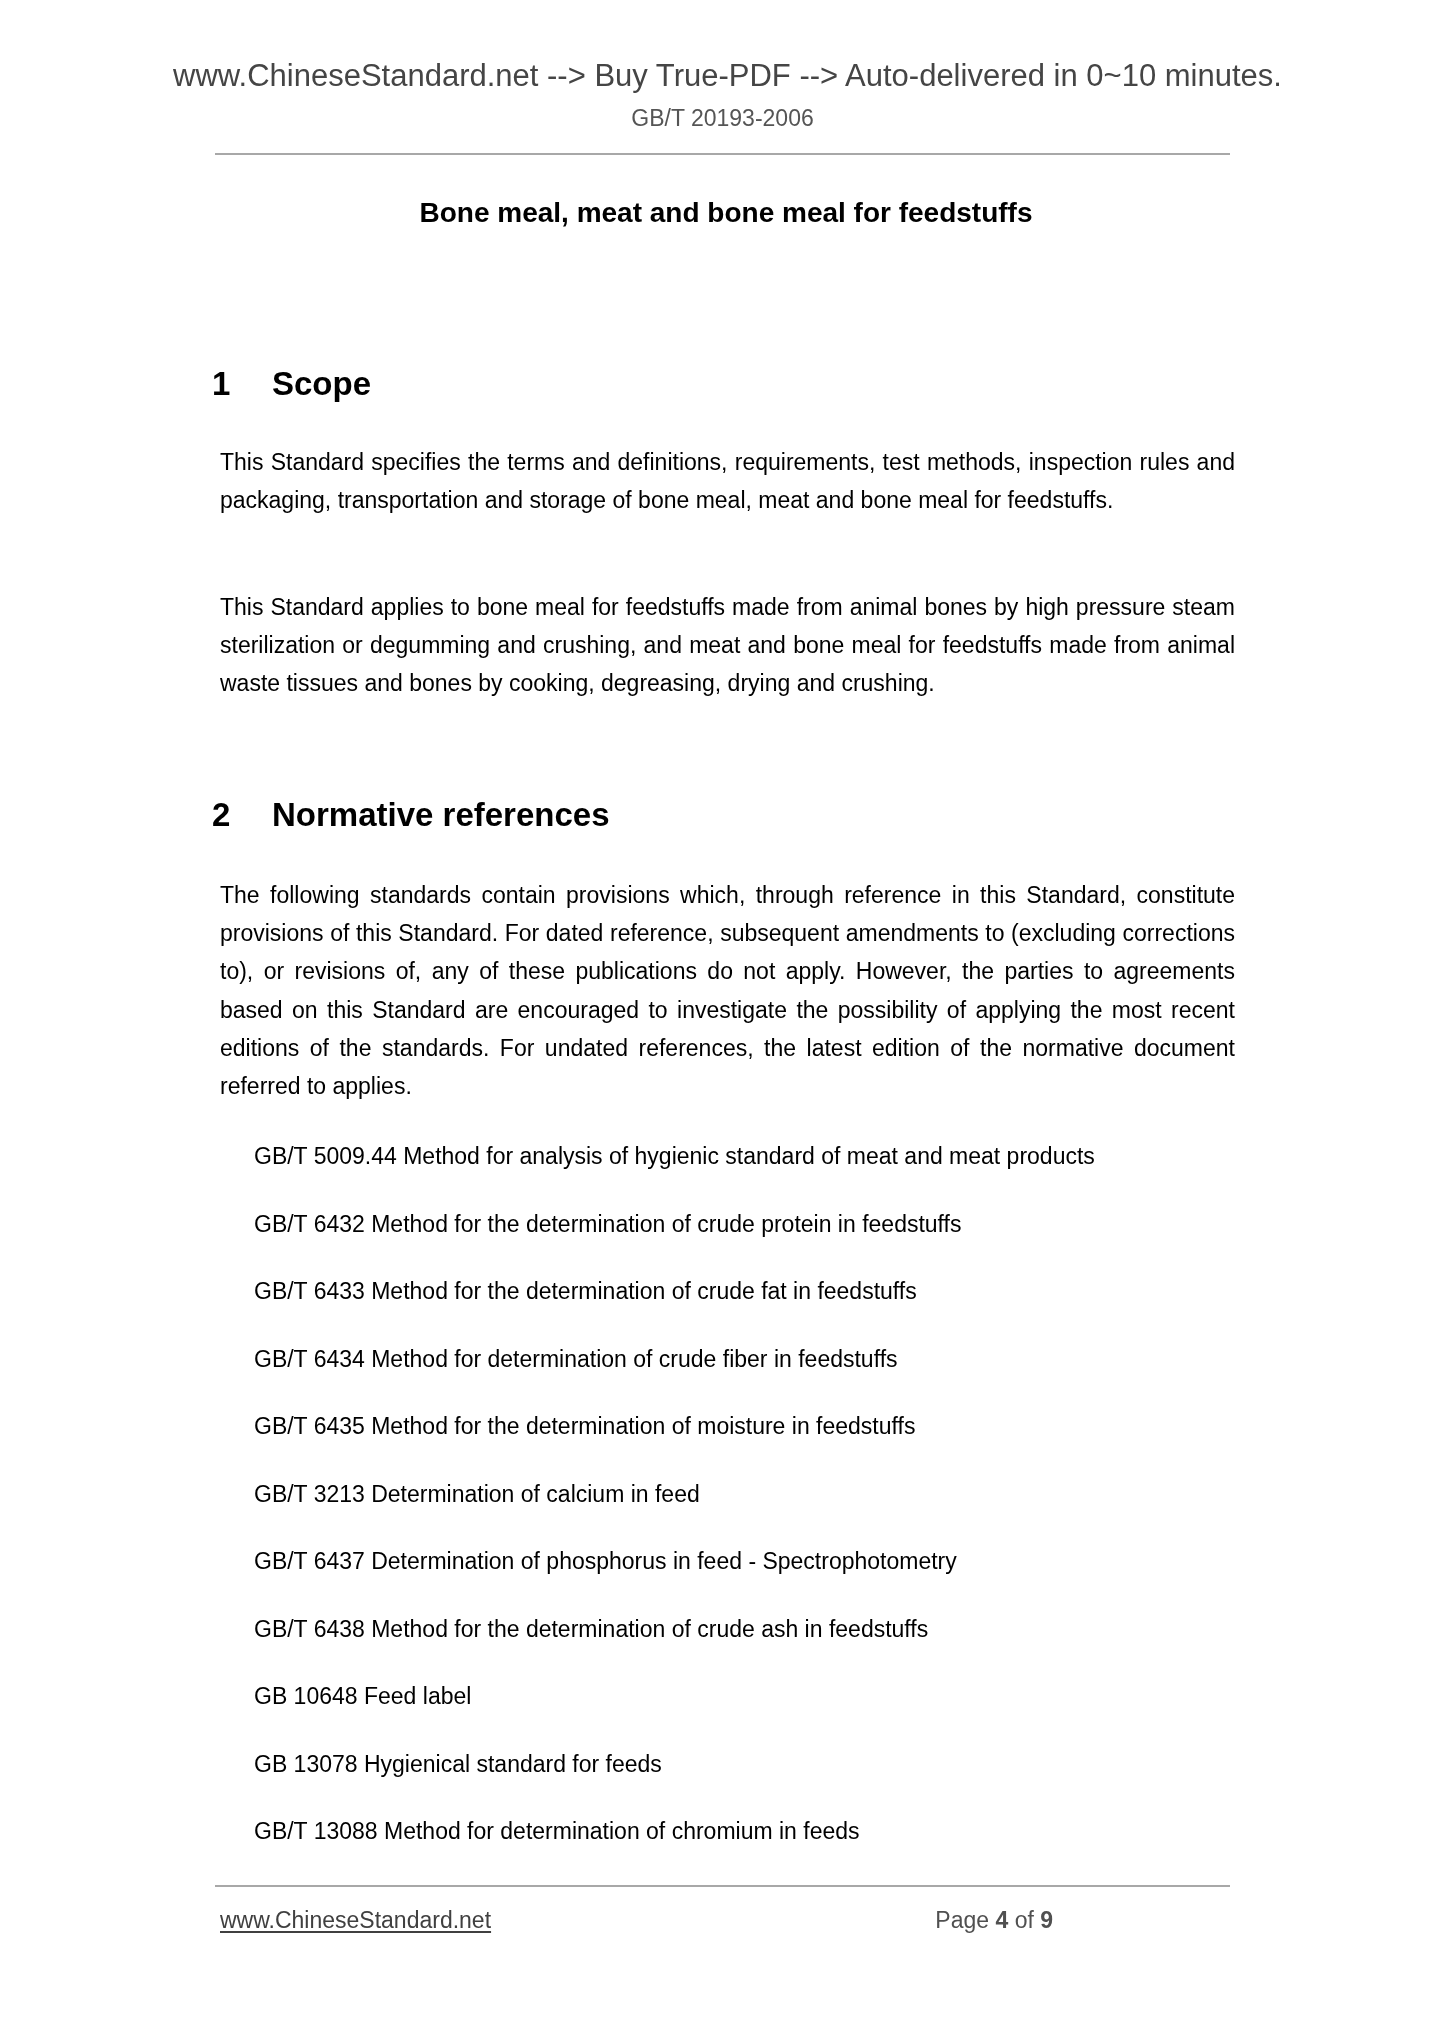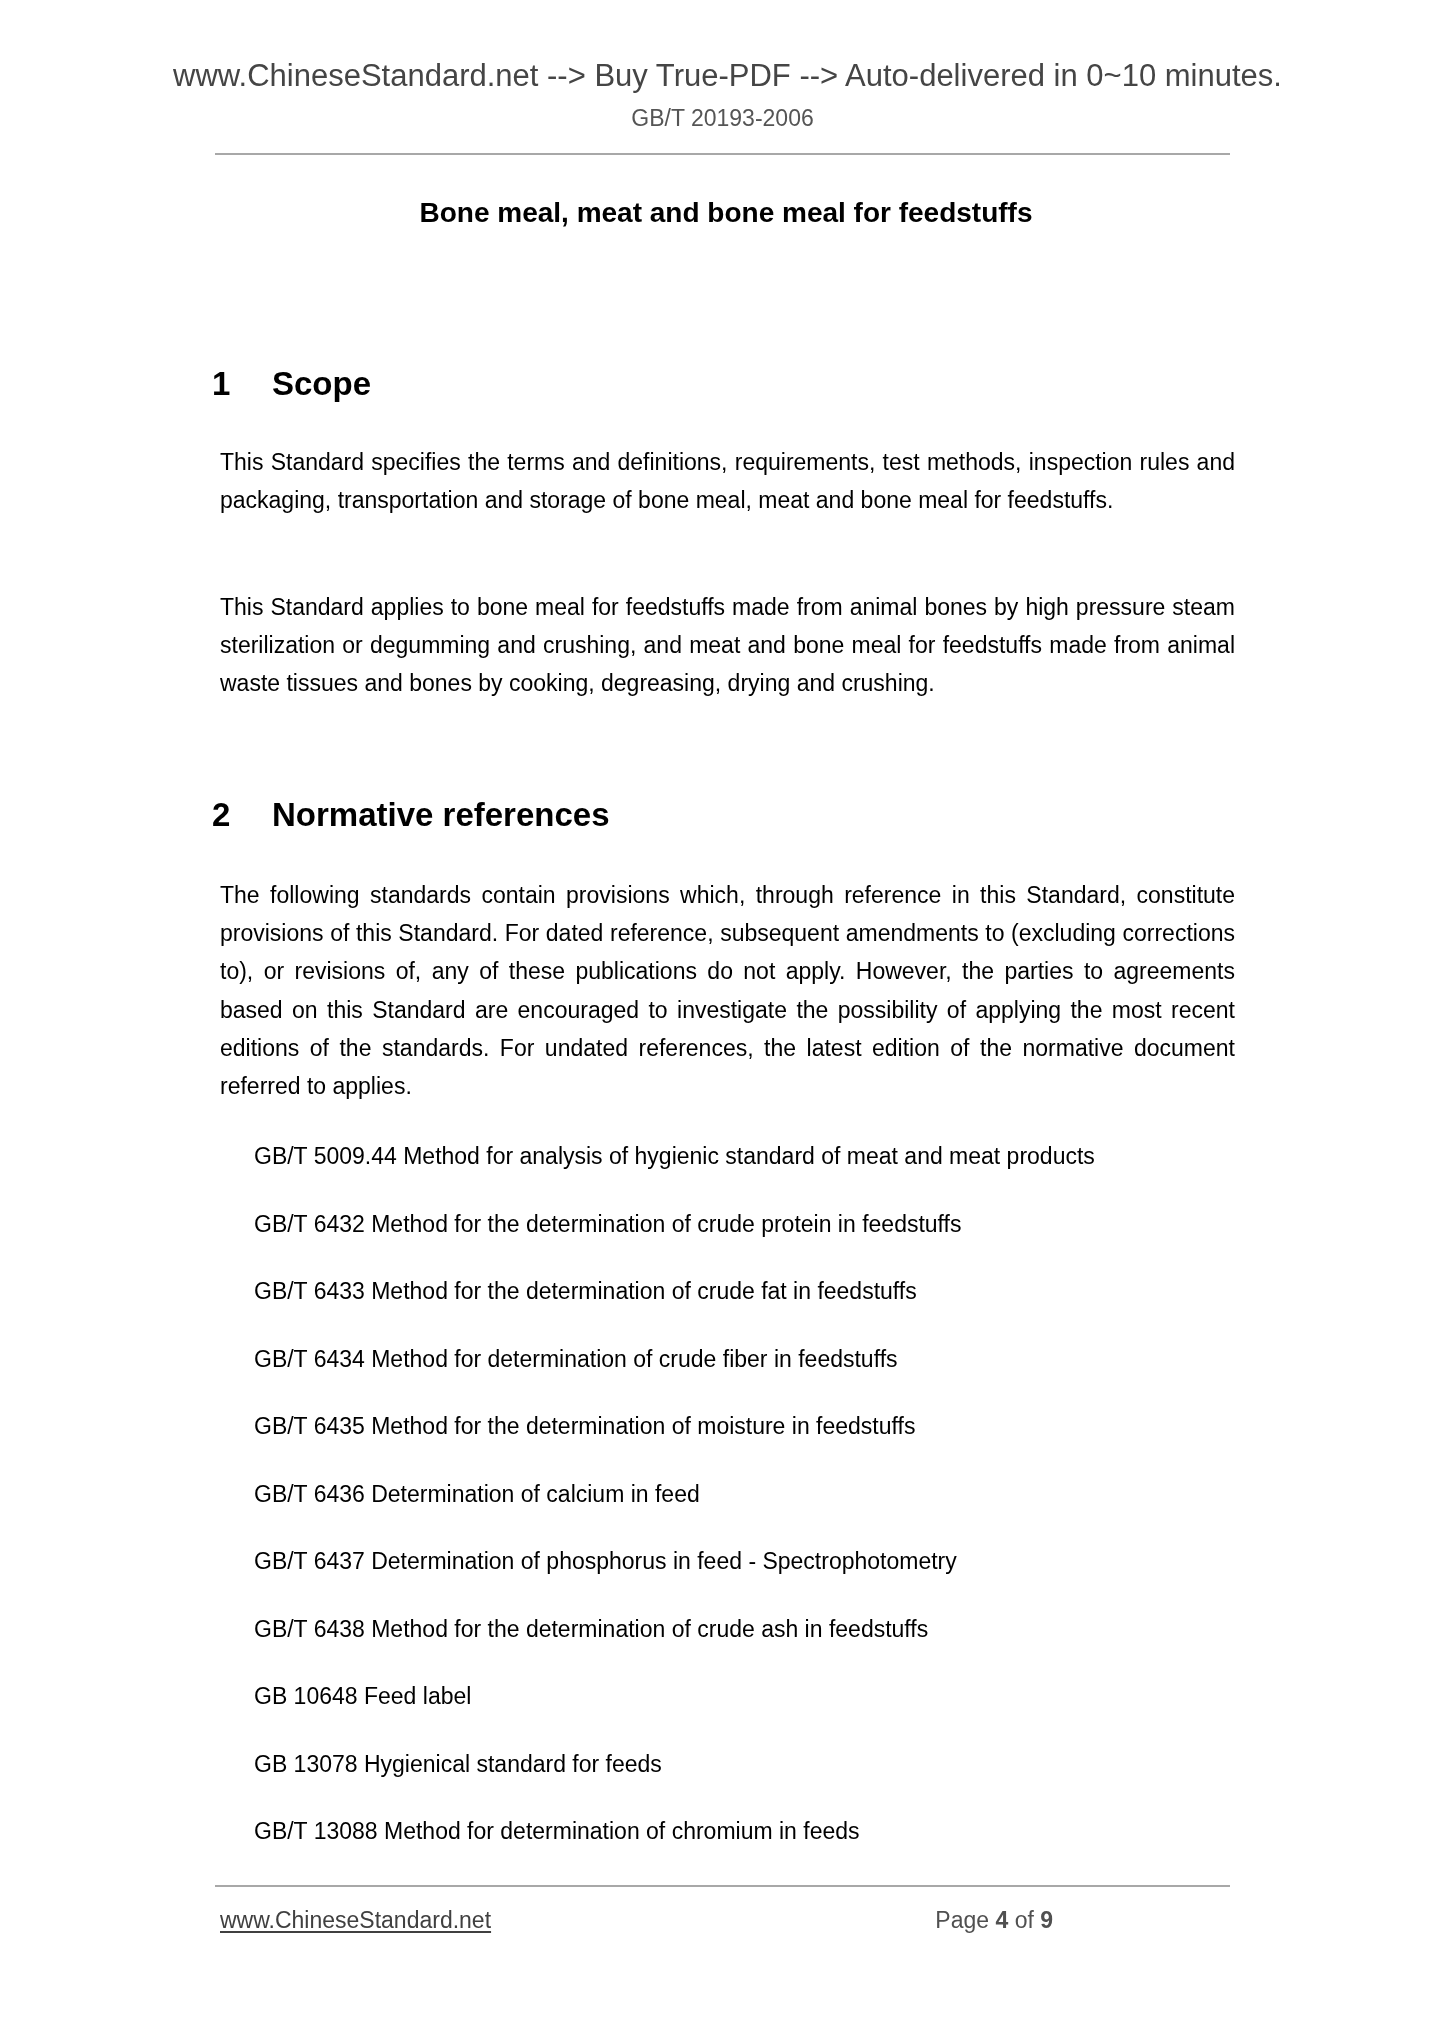--- a/index.html
+++ b/index.html
@@ -137,21 +137,21 @@
     <span class="num">2</span><span>Normative references</span>
   </div>
   <p class="body-para" style="top:876px; margin:0;">The following standards contain provisions which, through reference in this Standard, constitute provisions of this Standard. For dated reference, subsequent amendments to (excluding corrections to), or revisions of, any of these publications do not apply. However, the parties to agreements based on this Standard are encouraged to investigate the possibility of applying the most recent editions of the standards. For undated references, the latest edition of the normative document referred to applies.</p>
 
   <ul class="ref-list">
     <li class="ref-item">GB/T 5009.44 Method for analysis of hygienic standard of meat and meat products</li>
     <li class="ref-item">GB/T 6432 Method for the determination of crude protein in feedstuffs</li>
     <li class="ref-item">GB/T 6433 Method for the determination of crude fat in feedstuffs</li>
     <li class="ref-item">GB/T 6434 Method for determination of crude fiber in feedstuffs</li>
     <li class="ref-item">GB/T 6435 Method for the determination of moisture in feedstuffs</li>
-    <li class="ref-item">GB/T 6436 Determination of calcium in feed</li>
+    <li class="ref-item">GB/T 3213 Determination of calcium in feed</li>
     <li class="ref-item">GB/T 6437 Determination of phosphorus in feed - Spectrophotometry</li>
     <li class="ref-item">GB/T 6438 Method for the determination of crude ash in feedstuffs</li>
     <li class="ref-item">GB 10648 Feed label</li>
     <li class="ref-item">GB 13078 Hygienical standard for feeds</li>
     <li class="ref-item">GB/T 13088 Method for determination of chromium in feeds</li>
   </ul>
 
   <div class="rule bottom"></div>
 
   <a class="footer-link">www.ChineseStandard.net</a>

